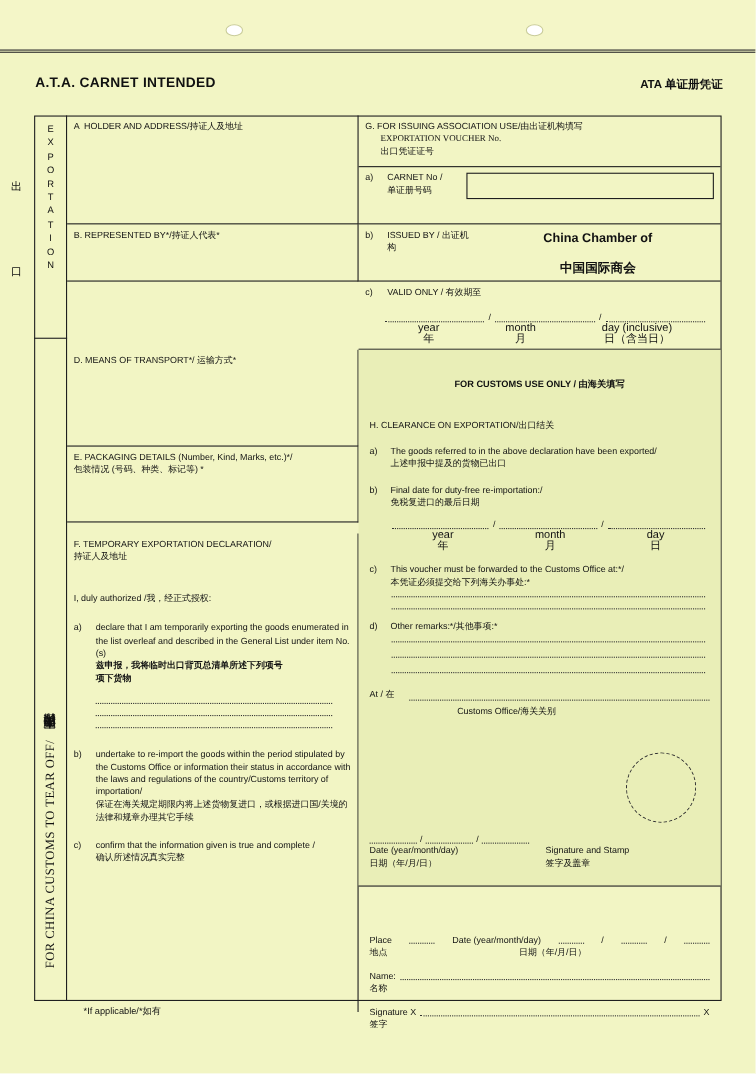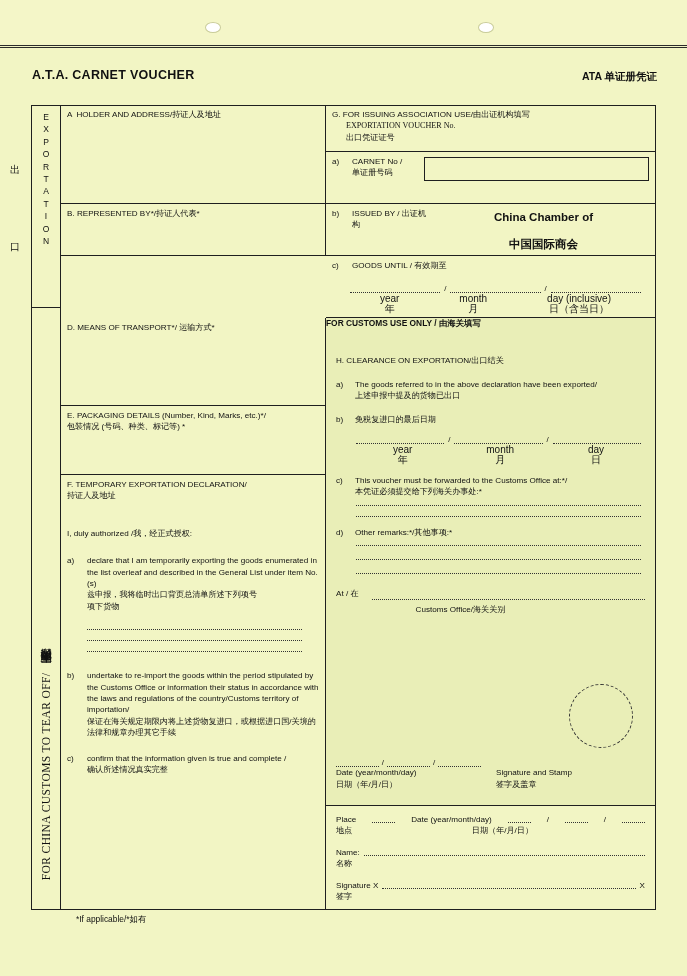--- a/index.html
+++ b/index.html
@@ -194,21 +194,21 @@
 <body>
 
 <div id="page">
 
   <div class="top-band"></div>
   <div class="punch left"></div>
   <div class="punch right"></div>
   <div class="hr-top"></div>
   <div class="hr-top2"></div>
 
-  <div class="title">A.T.A. CARNET VOUCHER</div>
+  <div class="title">A.T.A. CARNET INTENDED</div>
   <div class="title-right">ATA 单证册凭证</div>
 
   <div class="frame"></div>
   <div class="strip"></div>
   <div class="strip-box">
     <div class="vert-letters">E<br>X<br>P<br>O<br>R<br>T<br>A<br>T<br>I<br>O<br>N</div>
   </div>
   <div class="vert-chinese" style="top:163px;">出</div>
   <div class="vert-chinese" style="top:240px;">口</div>
   <div class="vert-long">
@@ -238,34 +238,34 @@
   </div>
 
   <div class="cell pad bb br" style="left:61px; top:406px; width:265px; height:69px;">
     <div class="lbl">
       <span>E.</span>
       <span>PACKAGING DETAILS (Number, Kind, Marks, etc.)*/</span><br>
       <span>包装情况 (号码、种类、标记等) *</span>
     </div>
   </div>
 
-  <div class="cell pad br" style="left:61px; top:475px; width:265px; height:435px;">
+  <div class="cell pad br" style="left:61px; top:485px; width:265px; height:435px;">
     <div class="lbl">
       <span>F.</span>
       <span>TEMPORARY EXPORTATION DECLARATION/</span><br>
       <span>持证人及地址</span>
     </div>
 
     <div class="lbl" style="margin-top:26px;">I, duly authorized /我，经正式授权:</div>
 
     <div style="margin-top:16px; display:flex; gap:5px;">
       <div class="lbl" style="width:15px;">a)</div>
       <div style="flex:1;">
         <div class="lbl">declare that I am temporarily exporting the goods enumerated in the list overleaf and described in the General List under item No.(s)</div>
-        <div class="lbl" style="white-space:pre-line;">兹申报，我将临时出口背页总清单所述下列项号
+        <div class="lbl" style="white-space:pre-line;font-weight:bold;">兹申报，我将临时出口背页总清单所述下列项号
 项下货物</div>
       </div>
     </div>
 
     <div style="margin-top:16px; margin-left:20px; width:215px;">
       <div class="dotline" style="margin-bottom:9px;"></div>
       <div class="dotline" style="margin-bottom:9px;"></div>
       <div class="dotline"></div>
     </div>
 
@@ -313,55 +313,56 @@
       <div style="flex:1;">
         <div class="ccoic">China Chamber of</div>
         <div class="ccoic cn" style="margin-top:12px;">中国国际商会</div>
       </div>
     </div>
   </div>
 
   <div class="cell pad bb" style="left:326px; top:256px; width:329px; height:62px;">
     <div style="display:flex; gap:4px;">
       <div class="lbl" style="width:16px;">c)</div>
-      <div class="lbl">GOODS UNTIL / 有效期至</div>
+      <div class="lbl">VALID ONLY / 有效期至</div>
     </div>
     <div style="margin:13px 8px 0 18px; display:flex; align-items:flex-end; gap:4px;">
       <div class="dotline" style="flex:1;"></div>
       <div style="font-size:8px;">/</div>
       <div class="dotline" style="flex:1;"></div>
       <div style="font-size:8px;">/</div>
       <div class="dotline" style="flex:1;"></div>
     </div>
     <div class="ymd" style="margin:1px 8px 0 18px;">
       <div><span>year</span><br><span>年</span></div>
       <div><span>month</span><br><span>月</span></div>
       <div><span>day (inclusive)</span><br><span>日（含当日）</span></div>
     </div>
   </div>
 
   <div class="cell customs-area" style="left:326px; top:318px; width:329px; height:487px;">
-    <div class="lbl" style="font-weight:bold; margin-top:0; font-size:8.4px;">FOR CUSTOMS USE ONLY / 由海关填写</div>
+    <div class="lbl" style="text-align:center; font-weight:bold; margin-top:26px; font-size:8.4px;">FOR CUSTOMS USE ONLY / 由海关填写</div>
 
     <div class="lbl" style="margin:26px 0 0 10px;">
       <span>H.</span>
       <span>CLEARANCE ON EXPORTATION/出口结关</span>
     </div>
 
     <div style="margin:12px 10px 0 10px; display:flex; gap:5px;">
       <div class="lbl" style="width:14px;">a)</div>
       <div style="flex:1;">
         <div class="lbl">The goods referred to in the above declaration have been exported/</div>
         <div class="lbl">上述申报中提及的货物已出口</div>
       </div>
     </div>
 
     <div style="margin:12px 10px 0 10px; display:flex; gap:5px;">
       <div class="lbl" style="width:14px;">b)</div>
       <div style="flex:1;">
+        <div class="lbl">Final date for duty-free re-importation:/</div>
         <div class="lbl">免税复进口的最后日期</div>
       </div>
     </div>
 
     <div style="margin:10px 14px 0 30px; display:flex; align-items:flex-end; gap:4px;">
       <div class="dotline" style="flex:1;"></div>
       <div style="font-size:8px;">/</div>
       <div class="dotline" style="flex:1;"></div>
       <div style="font-size:8px;">/</div>
       <div class="dotline" style="flex:1;"></div>
@@ -415,21 +416,21 @@
       <span>Date (year/month/day)</span><br>
       <span>日期（年/月/日）</span>
     </div>
     <div class="lbl" style="position:absolute; left:170px; bottom:15px;">
       <span>Signature and Stamp</span><br>
       <span>签字及盖章</span>
     </div>
   </div>
 
   <div class="cell bt" style="left:326px; top:805px; width:329px; height:105px; padding:8px 10px;">
-    <div style="display:flex; align-items:flex-end; gap:16px;">
+    <div style="display:flex; align-items:flex-end; gap:16px;margin-top:35px;">
       <div class="lbl">Place</div>
       <div class="dots-fill" style="max-width:70px;"></div>
       <div class="lbl">Date (year/month/day)</div>
       <div class="dots-fill" style="max-width:30px;"></div>
       <div class="lbl">/</div>
       <div class="dots-fill" style="max-width:26px;"></div>
       <div class="lbl">/</div>
       <div class="dots-fill" style="max-width:26px;"></div>
     </div>
     <div style="display:flex; justify-content:space-between;">

